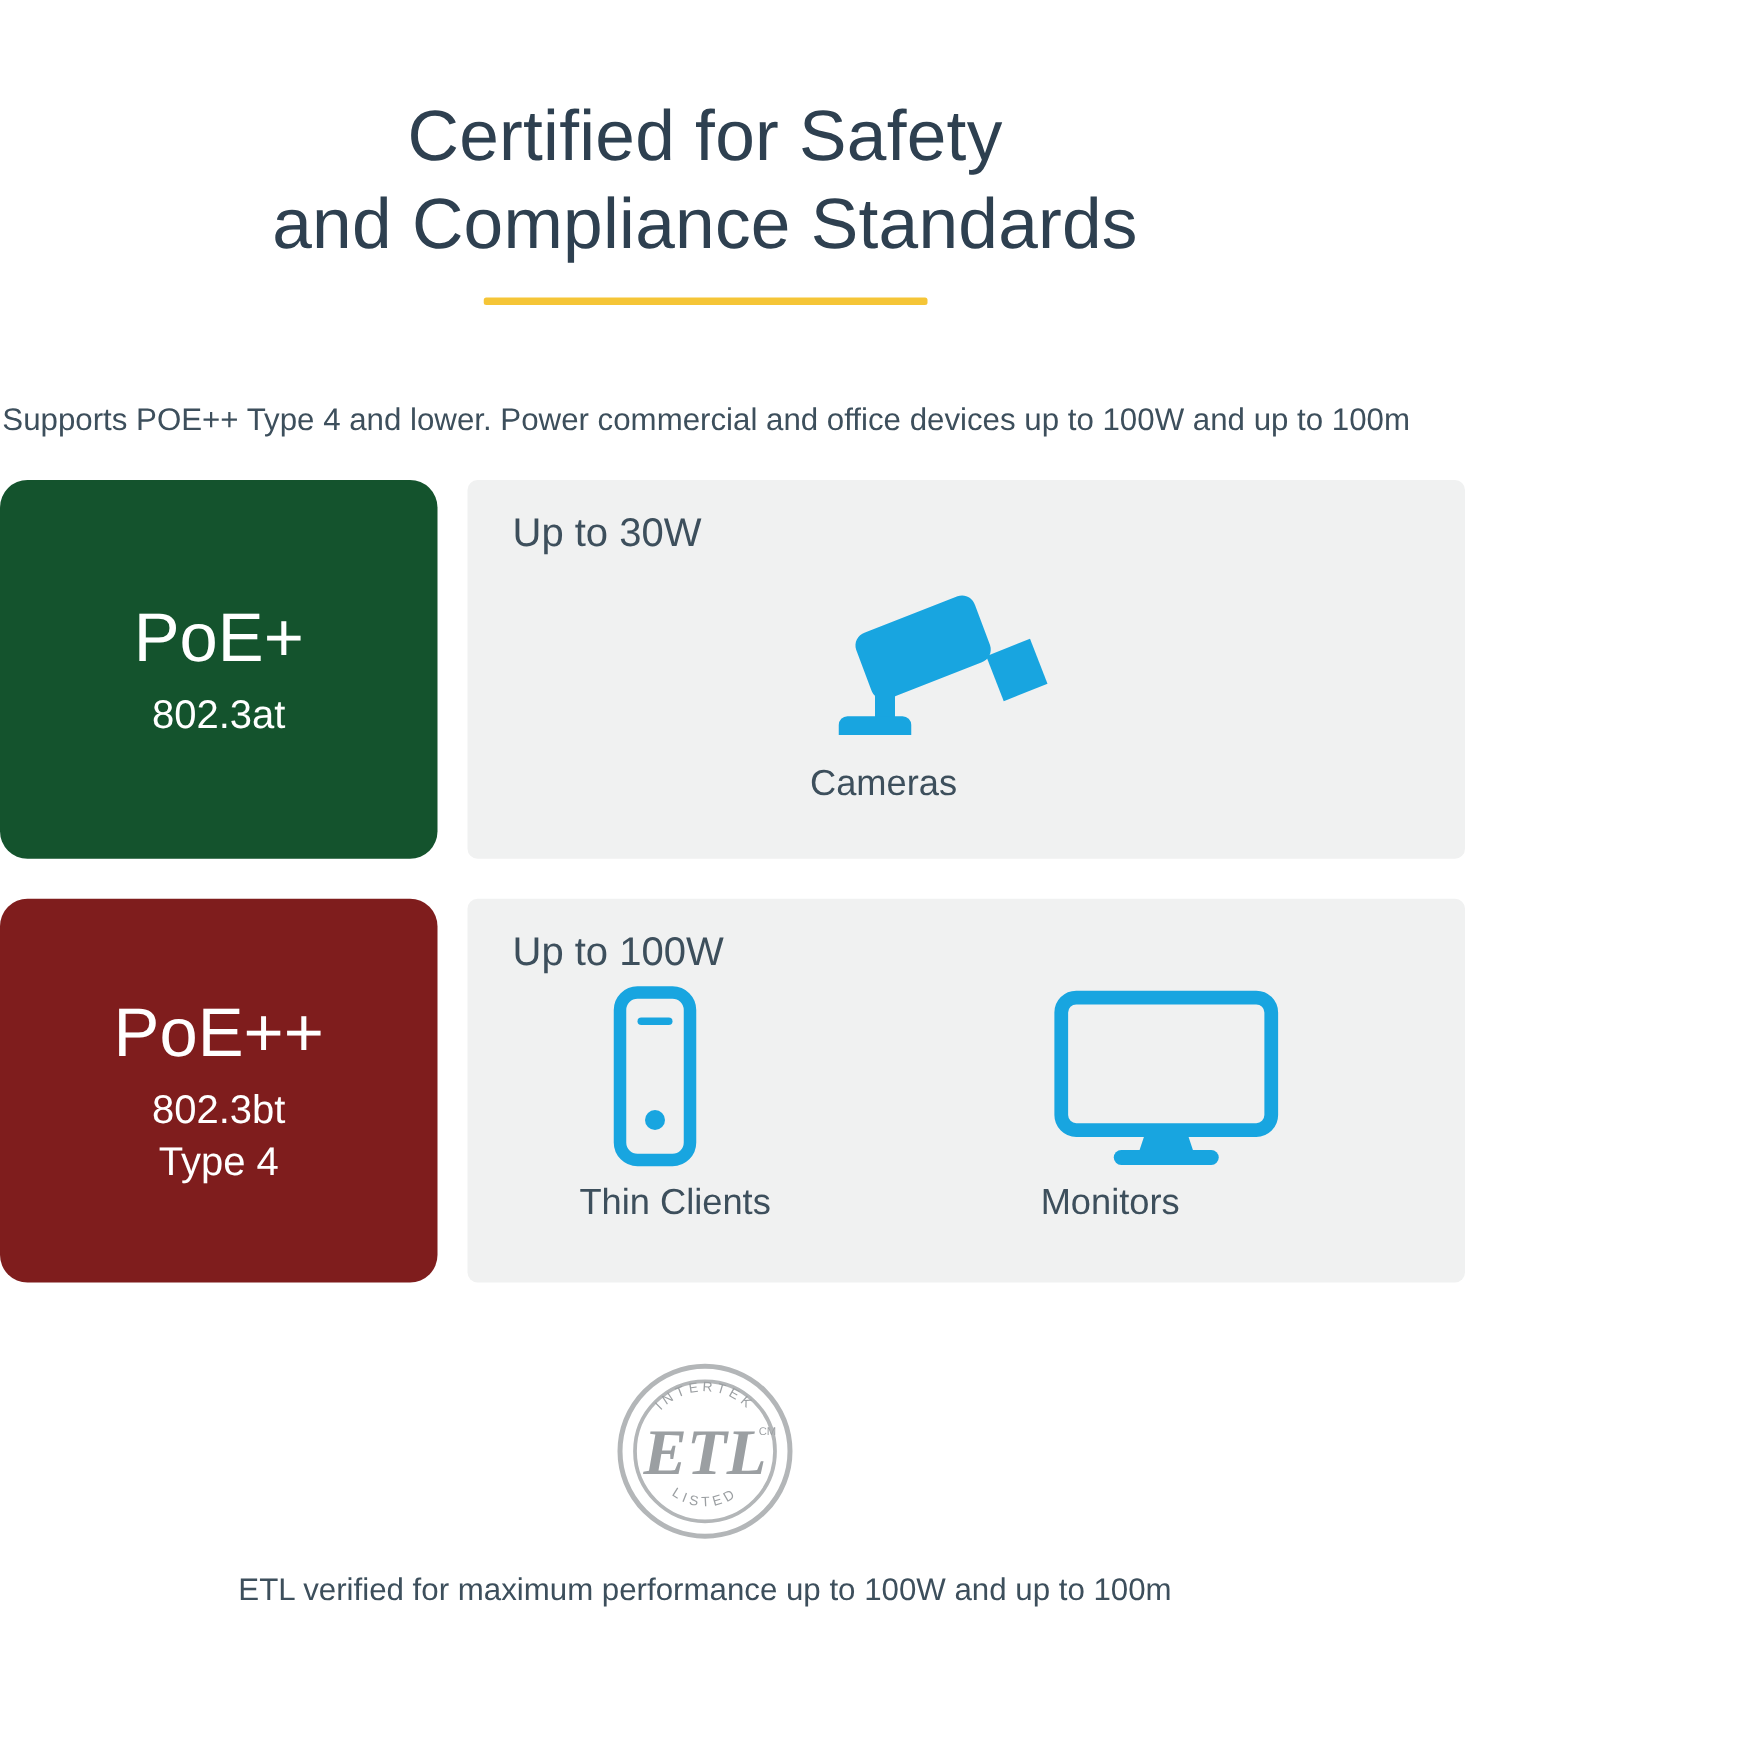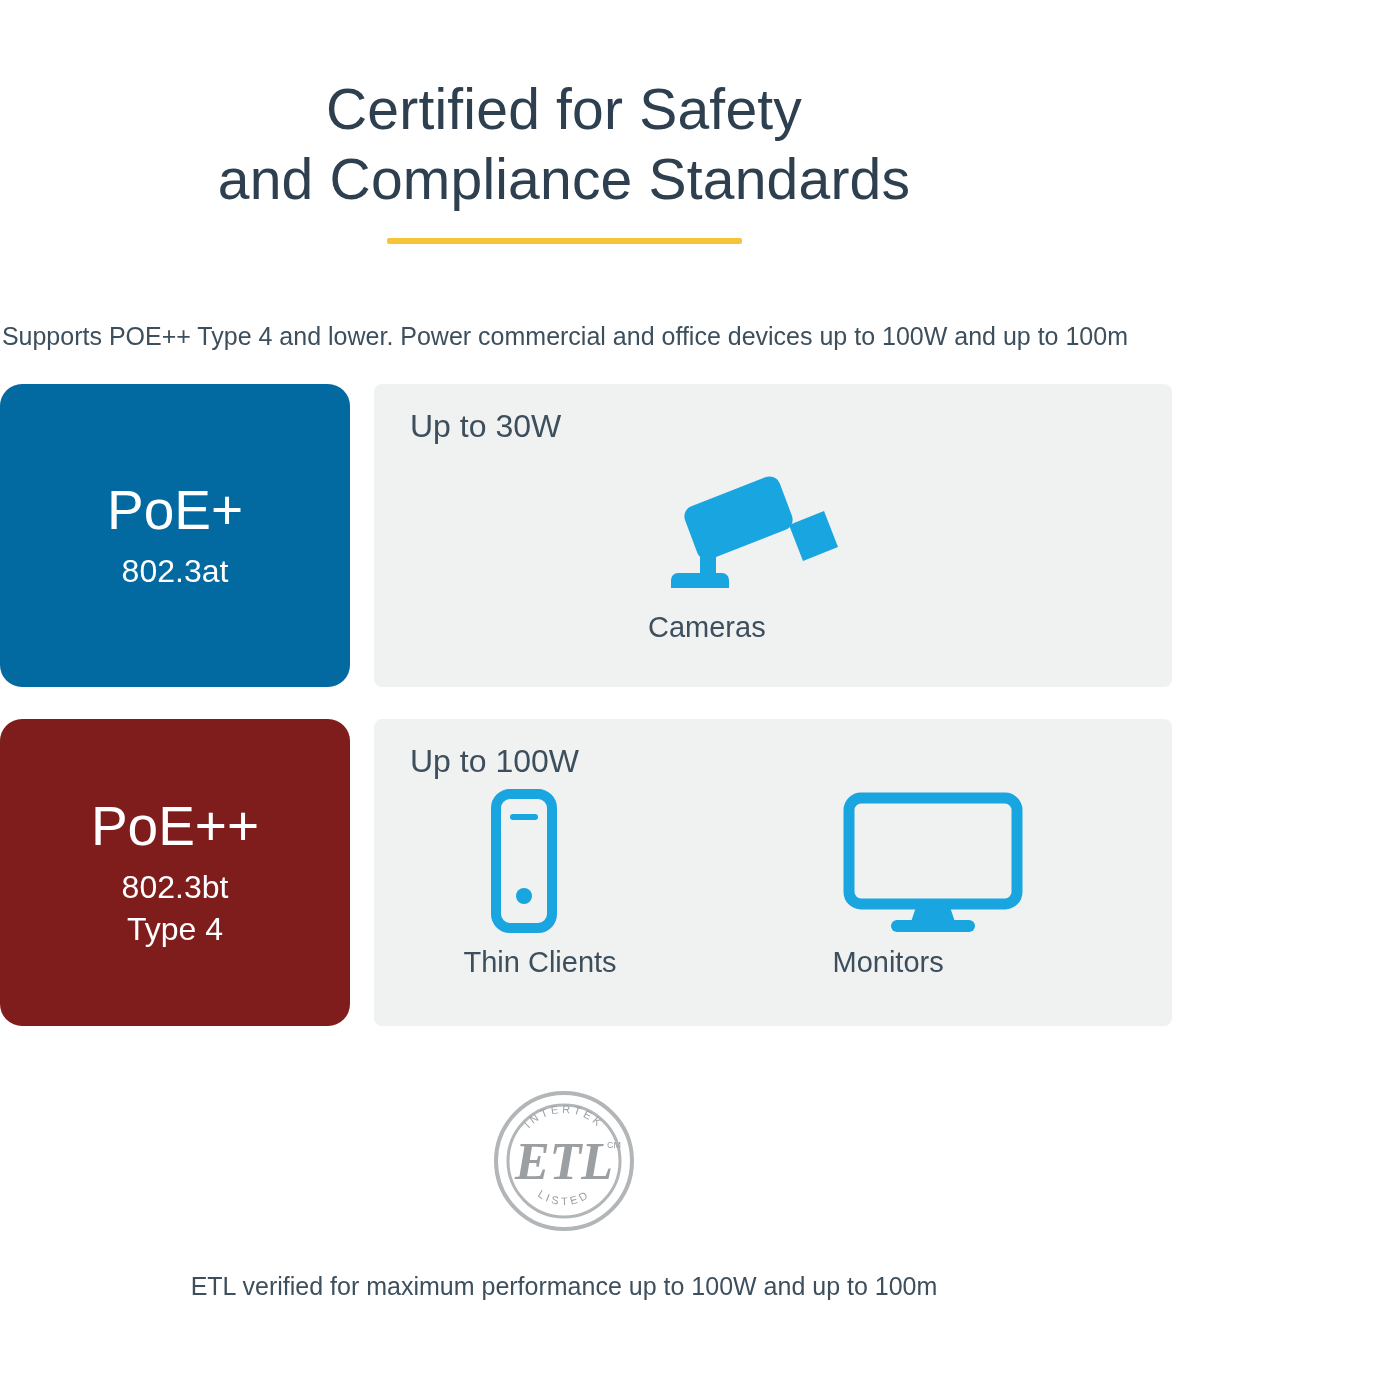--- a/index.html
+++ b/index.html
@@ -70,21 +70,21 @@
     width: 350px;
     border-radius: 22px;
     display: flex;
     flex-direction: column;
     align-items: center;
     justify-content: center;
     color: #ffffff;
     flex: 0 0 350px;
   }
   .badge.poe-plus {
-    background: #0369a1;
+    background: #14532d;
     height: 303px;
   }
   .badge.poe-plusplus {
     background: #7f1d1d;
     height: 307px;
   }
   .badge-name {
     font-size: 55px;
     line-height: 60px;
     font-weight: 400;
@@ -140,21 +140,21 @@
   
   .footer {
     margin-top: 60px;
     text-align: center;
   }
   .etl-logo {
     display: flex;
     justify-content: center;
   }
   .footer-note {
-    margin-top: 36px;
+    margin-top: 22px;
     font-size: 25px;
     color: #3d4f5c;
   }
 </style>
 </head>
 <body>
 
 <div class="page">
 
   <div class="header">

